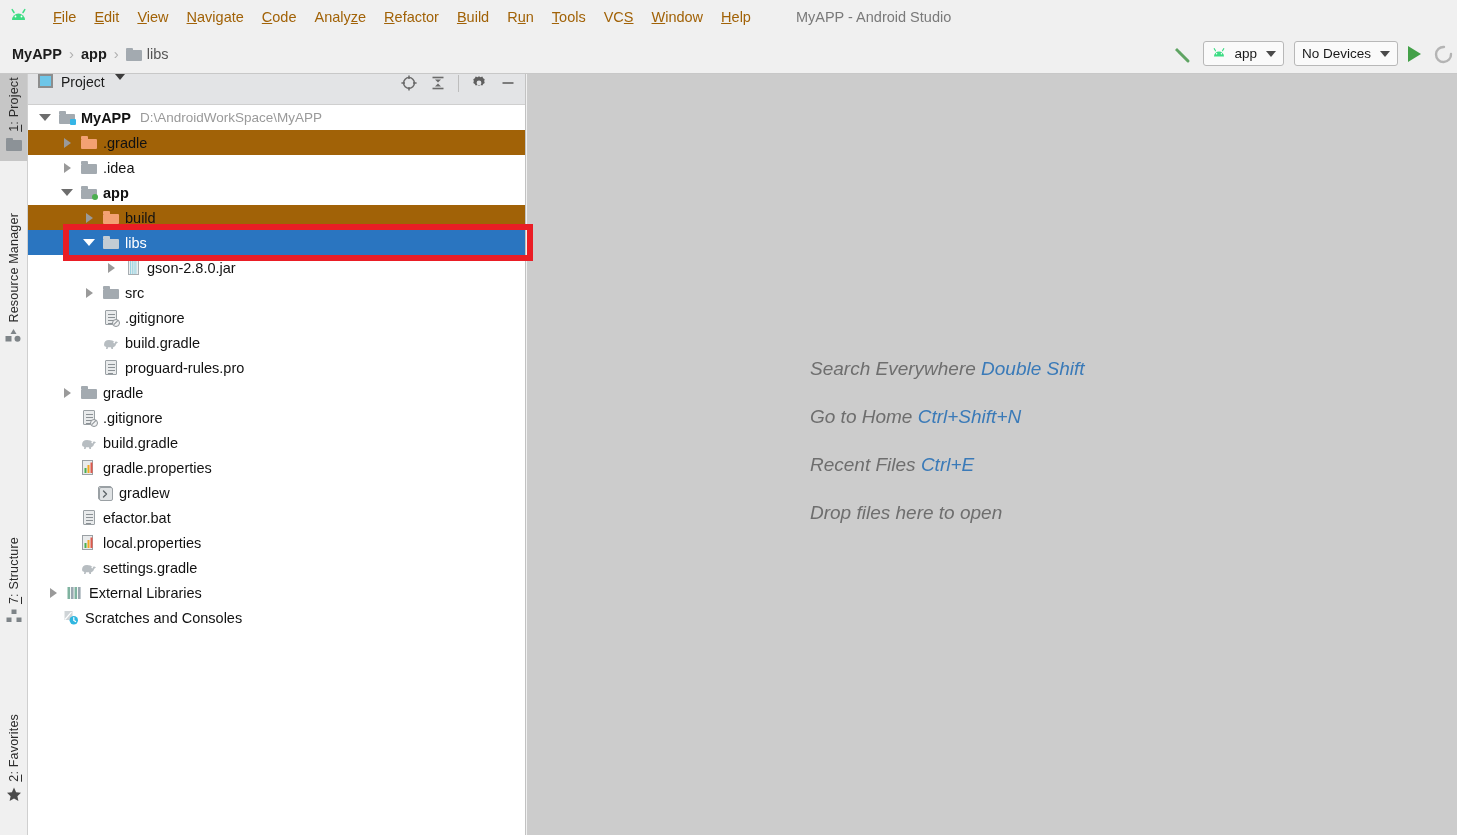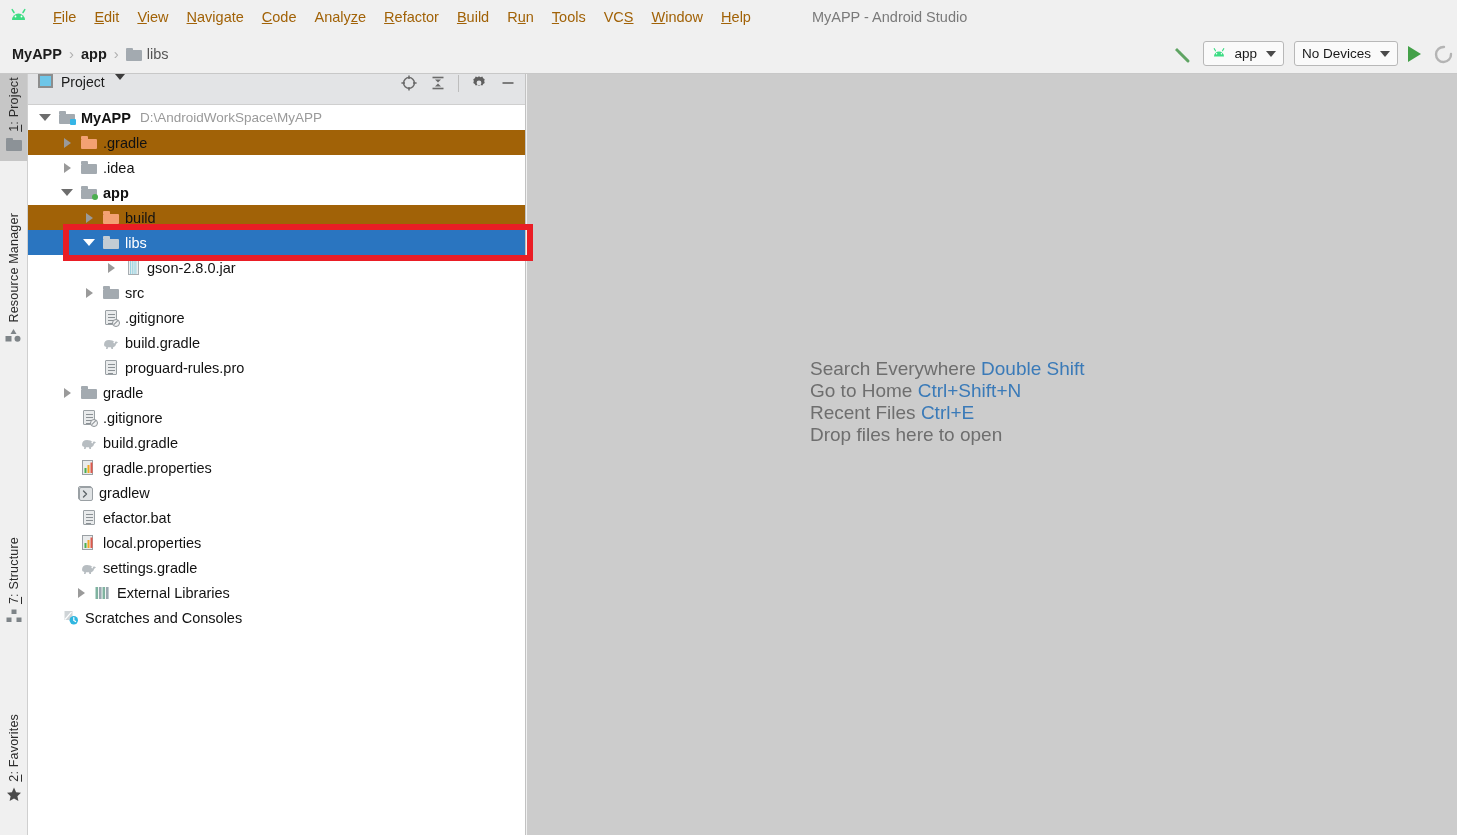--- a/index.html
+++ b/index.html
@@ -27,21 +27,21 @@
   }
   .android-logo { width: 26px; height: 20px; position: relative; margin-right: 10px; flex: none; }
   .menu-item {
     font-size: 14.5px; color: #a16207;
     padding: 2px 9px;
     white-space: nowrap;
     cursor: default;
   }
   .menu-item u { text-decoration: underline; text-underline-offset: 1px; }
   .win-title {
-    margin-left: 52px;
+    margin-left: 36px;
     font-size: 14.5px;
     color: #7a7a7a;
     white-space: nowrap;
   }
 
   
   .toolbar {
     position: absolute; left: 0; top: 34px;
     width: 1457px; height: 40px;
     background: #f0f0f0;
@@ -249,21 +249,21 @@
   }
 
   
   .editor {
     position: absolute; left: 527px; top: 74px;
     width: 930px; height: 761px;
     background: #cccccc;
   }
   .hints {
     position: absolute; left: 283px; top: 284px;
-    display: flex; flex-direction: column; 
+    display: flex; flex-direction: column; gap: 26px; font-style: italic;
   }
   .hint { font-size: 19px; color: #6e6e6e; white-space: nowrap; }
   .hint .key { color: #3a7ab8; }
 </style>
 </head>
 <body>
 
 <div id="app">
 
   <div class="menubar">
@@ -599,21 +599,21 @@
           <span class="icon-slot">
             <span class="props"><svg viewBox="0 0 15 15" width="15" height="15">
                 <rect x="0.5" y="0.5" width="10" height="14" fill="#e9ebec" stroke="#9aa0a4"></rect>
                 <rect x="2.5" y="8" width="2" height="5" fill="#4caf50"></rect>
                 <rect x="5.5" y="5" width="2" height="8" fill="#f5a623"></rect>
                 <rect x="8.5" y="2.5" width="2" height="10.5" fill="#e05a4c"></rect>
               </svg></span>
           </span>
           <span class="lbl">gradle.properties</span>
         </div>
-        <div class="row" style="padding-left: 24px;">
+        <div class="row" style="padding-left: 44px;">
           <span class="arrow-slot"></span>
           <span class="icon-slot">
             <span class="script"><svg viewBox="0 0 14 14" width="14" height="14">
                 <rect x="0.5" y="0.5" width="13" height="13" rx="1.5" fill="#dfe2e4" stroke="#9aa0a4"></rect>
                 <path d="M4.5 4 L7.5 7 L4.5 10" stroke="#5d6468" stroke-width="1.4" fill="none" stroke-linecap="round" stroke-linejoin="round"></path>
               </svg></span>
           </span>
           <span class="lbl">gradlew</span>
         </div>
         <div class="row" style="padding-left: 28px;">
@@ -643,21 +643,21 @@
         <div class="row" style="padding-left: 28px;">
           <span class="arrow-slot"></span>
           <span class="icon-slot">
             <span class="gicon"><svg viewBox="0 0 18 14" width="18" height="14">
                 <path d="M2 9 q0 -5 5 -5 q4 0 5.5 2 q2 -1 3.5 0.5 q-1.5 0.5 -2 1.8 q-0.3 2.7 -3 3.2 L11 13 H9.4 L9 11.3 H6 L5.6 13 H4 L4.3 11 Q2 10.6 2 9 Z" fill="#b7bdc1"></path>
                 <circle cx="12.2" cy="6.6" r="0.8" fill="#ffffff"></circle>
               </svg></span>
           </span>
           <span class="lbl">settings.gradle</span>
         </div>
-        <div class="row" style="padding-left: 14px; margin-left: 28px;">
+        <div class="row" style="padding-left: 14px;">
           <span class="arrow-slot">
             <span class="arrow-r"></span>
           </span>
           <span class="icon-slot">
             <span class="extlib"><svg viewBox="0 0 16 14" width="16" height="14">
                 <rect x="0.5" y="1" width="2.6" height="12" fill="#7fb3a0"></rect>
                 <rect x="4" y="1" width="2.6" height="12" fill="#9aa7b0"></rect>
                 <rect x="7.5" y="1" width="2.6" height="12" fill="#7fb3a0"></rect>
                 <rect x="11" y="1" width="2.6" height="12" fill="#9aa7b0"></rect>
               </svg></span>

